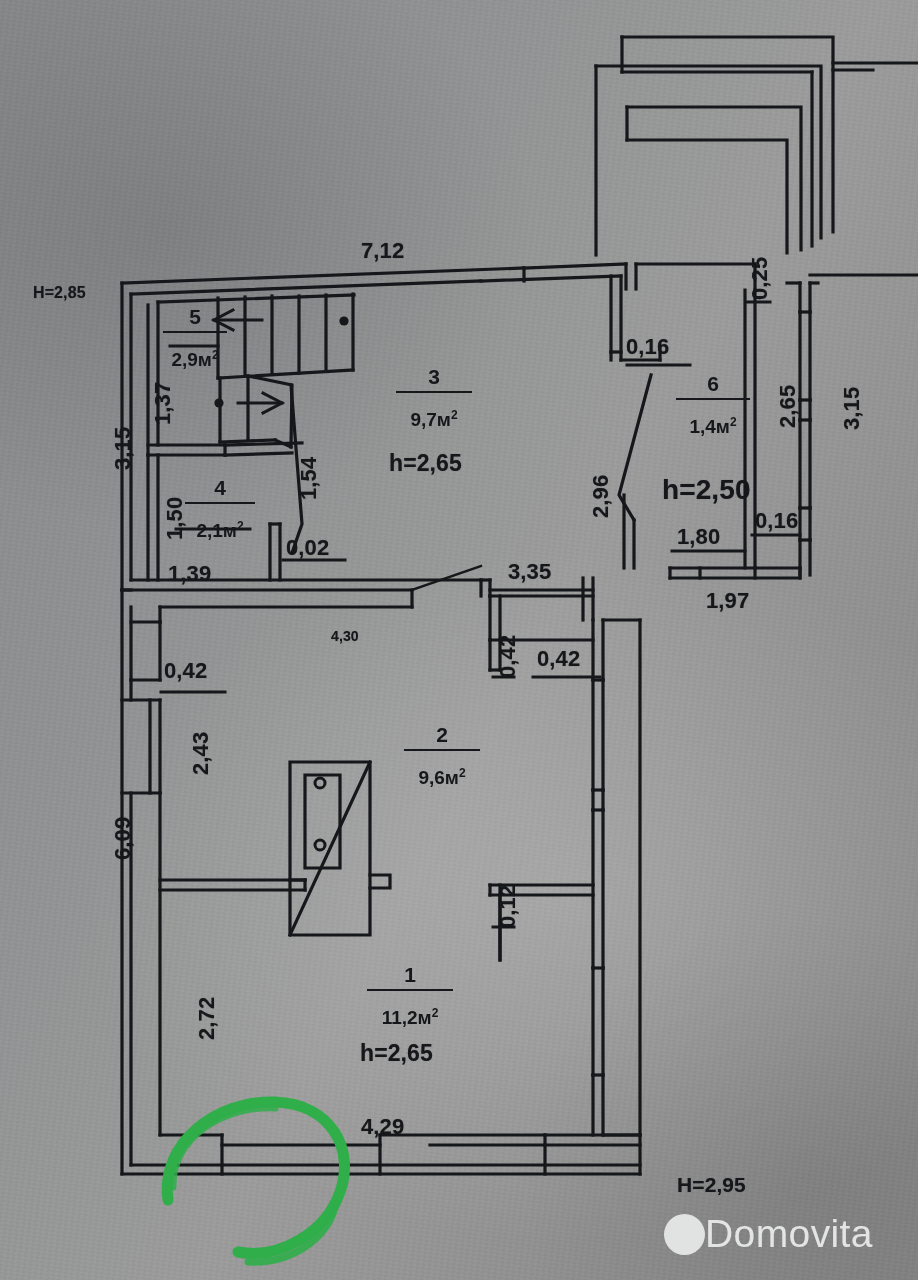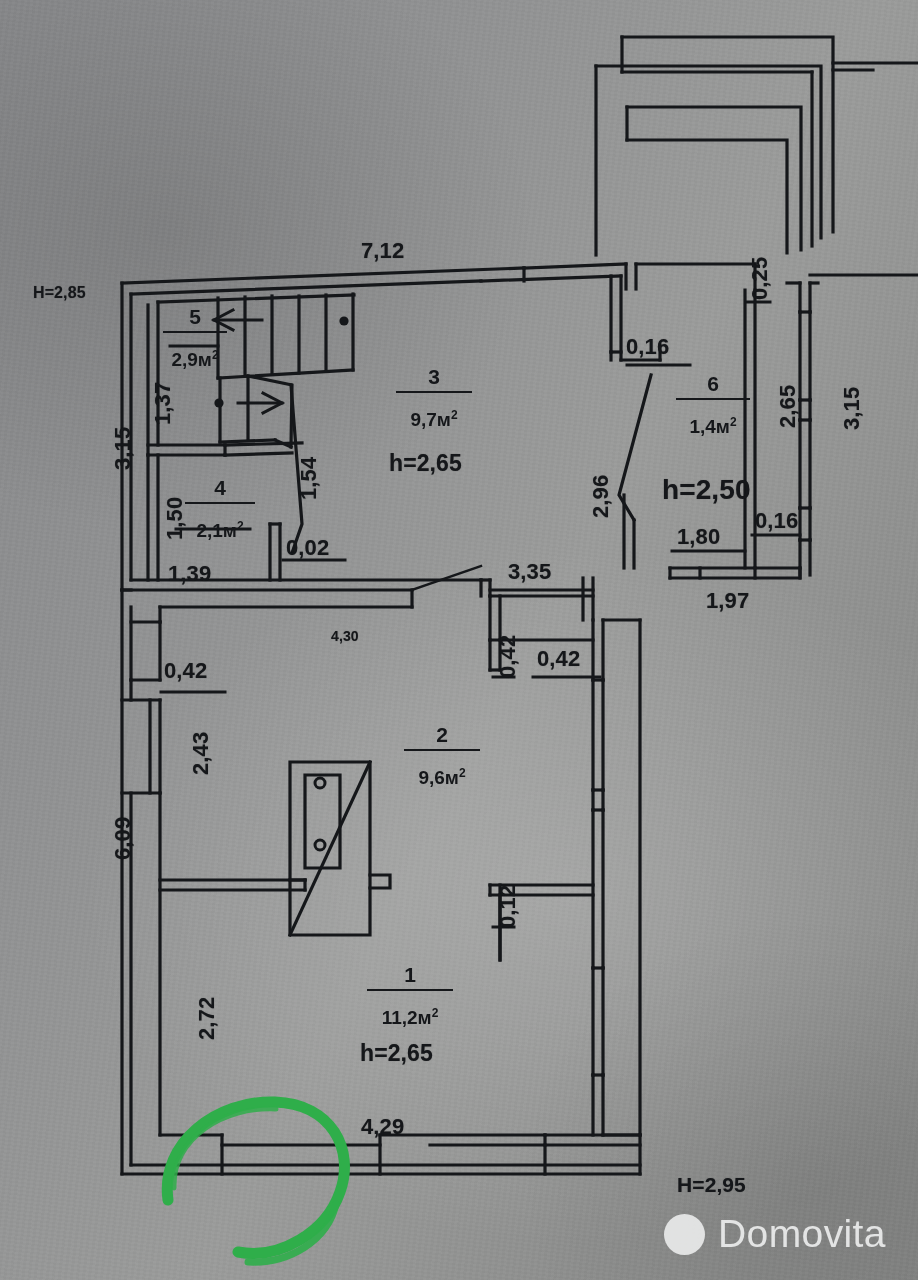--- a/index.html
+++ b/index.html
@@ -37,21 +37,21 @@
   .room-num sup{font-size:12px;vertical-align:super;}
   
   #yg{position:absolute;left:140px;top:1092px;width:300px;height:190px;pointer-events:none;}
   #yg .txt{
     position:absolute;left:-6px;top:52px;width:320px;
     font-family:"Liberation Sans", sans-serif;
     font-size:83px;font-weight:700;color:#2fae4a;letter-spacing:1px;
     line-height:1;white-space:nowrap;
   }
   #domovita{
-    position:absolute;left:664px;top:1212px;display:flex;align-items:center;gap:13px;
+    position:absolute;left:664px;top:1212px;display:flex;align-items:center;
     opacity:.92;
   }
   #domovita .dot{width:41px;height:41px;border-radius:50%;background:#e9eaea;}
   #domovita .name{font-size:39px;color:#eceded;font-weight:400;letter-spacing:.4px;
     font-family:"Liberation Sans", sans-serif;}
 </style>
 </head>
 <body>
 
 <div id="paper"></div>

